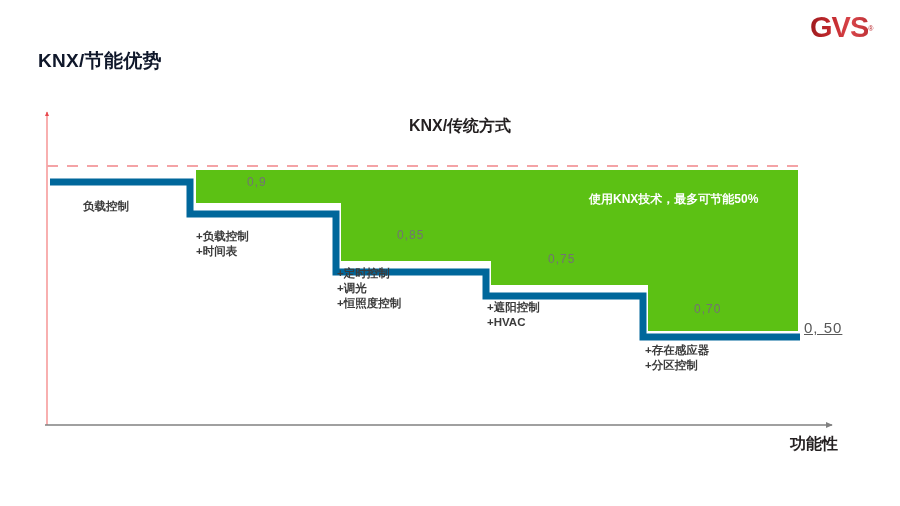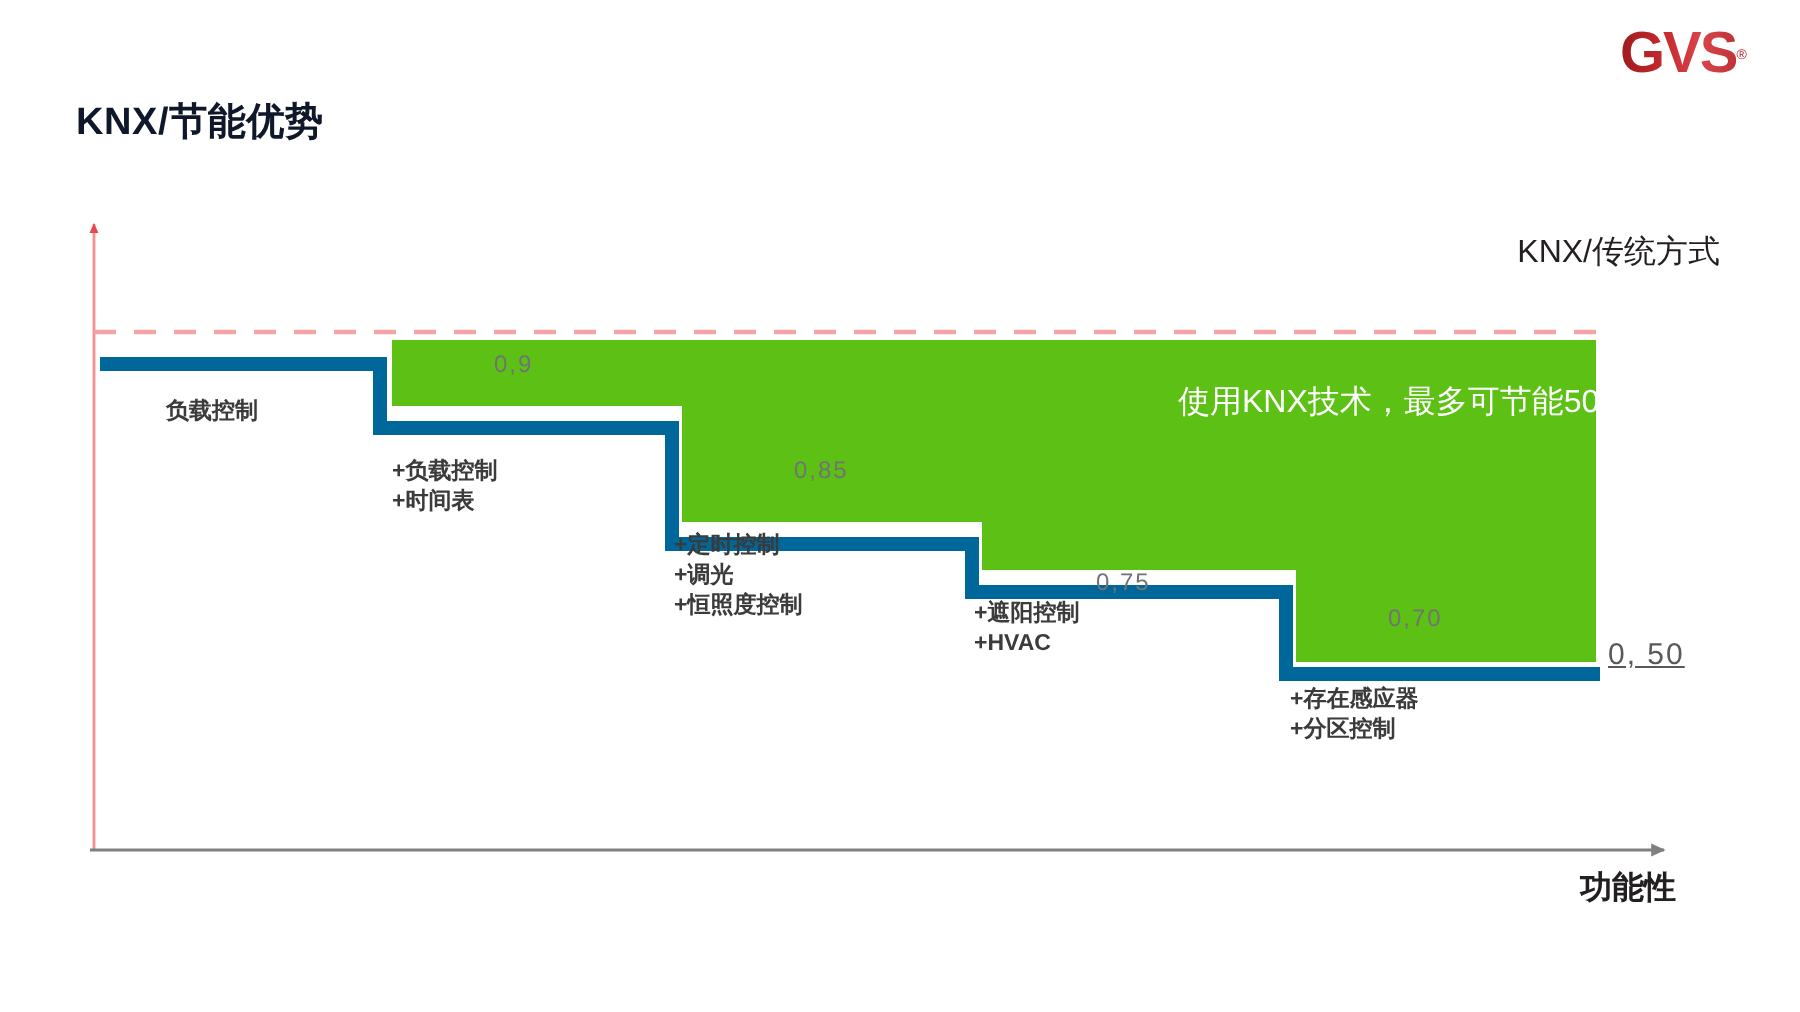--- a/index.html
+++ b/index.html
@@ -41,42 +41,42 @@
   }
 
   
   #chart-area{
     position:absolute;left:0;top:0;width:900px;height:506px;
   }
   #chart-svg{position:absolute;left:0;top:0;}
 
   #chart-title{
     position:absolute;left:0;top:116px;width:920px;
-    text-align:right;
-    font-size:16px;font-weight:normal;color:#231f20;
+    text-align:center;
+    font-size:16px;font-weight:bold;color:#231f20;
   }
   
   #chart-title{left:60px;width:800px;}
 
   
   .val-label{
     position:absolute;color:#737373;font-size:12px;font-weight:normal;
     white-space:nowrap;letter-spacing:1px;
   }
   .end-label{
     position:absolute;color:#595959;font-size:15px;
     white-space:nowrap;letter-spacing:1px;
   }
   .step-note{
     position:absolute;color:#3b3b3b;font-size:11.5px;font-weight:bold;
     white-space:nowrap;line-height:15px;
   }
   .note-line{display:block;}
   #saving-callout{
-    position:absolute;color:#ffffff;font-size:16px;font-weight:normal;
+    position:absolute;color:#ffffff;font-size:12px;font-weight:bold;
     white-space:nowrap;
   }
   #x-axis-label{
     position:absolute;right:62px;top:434px;
     font-size:16px;font-weight:bold;color:#231f20;white-space:nowrap;
   }
 </style>
 </head>
 <body>
 
@@ -118,21 +118,21 @@
                L 336,214 L 336,272
                L 486,272 L 486,296
                L 643,296 L 643,337
                L 800,337" fill="none" stroke="#00679b" stroke-width="7" stroke-linejoin="miter" stroke-linecap="butt"></path>
     </svg>
 
     <div id="chart-title">KNX/传统方式</div>
 
     <div class="val-label" style="left:247px;top:175px;">0,9</div>
     <div class="val-label" style="left:397px;top:228px;">0,85</div>
-    <div class="val-label" style="left:548px;top:252px;margin-top:32px;">0,75</div>
+    <div class="val-label" style="left:548px;top:252px;">0,75</div>
     <div class="val-label" style="left:694px;top:302px;">0,70</div>
 
     <div class="end-label" style="left:804px;top:319px;text-decoration:underline;">0, 50</div>
 
     <div id="saving-callout" style="left:589px;top:191px;">使用KNX技术，最多可节能50%</div>
 
     <div class="step-note" style="left:83px;top:199px;">
       <span class="note-line">负载控制</span>
     </div>
 

